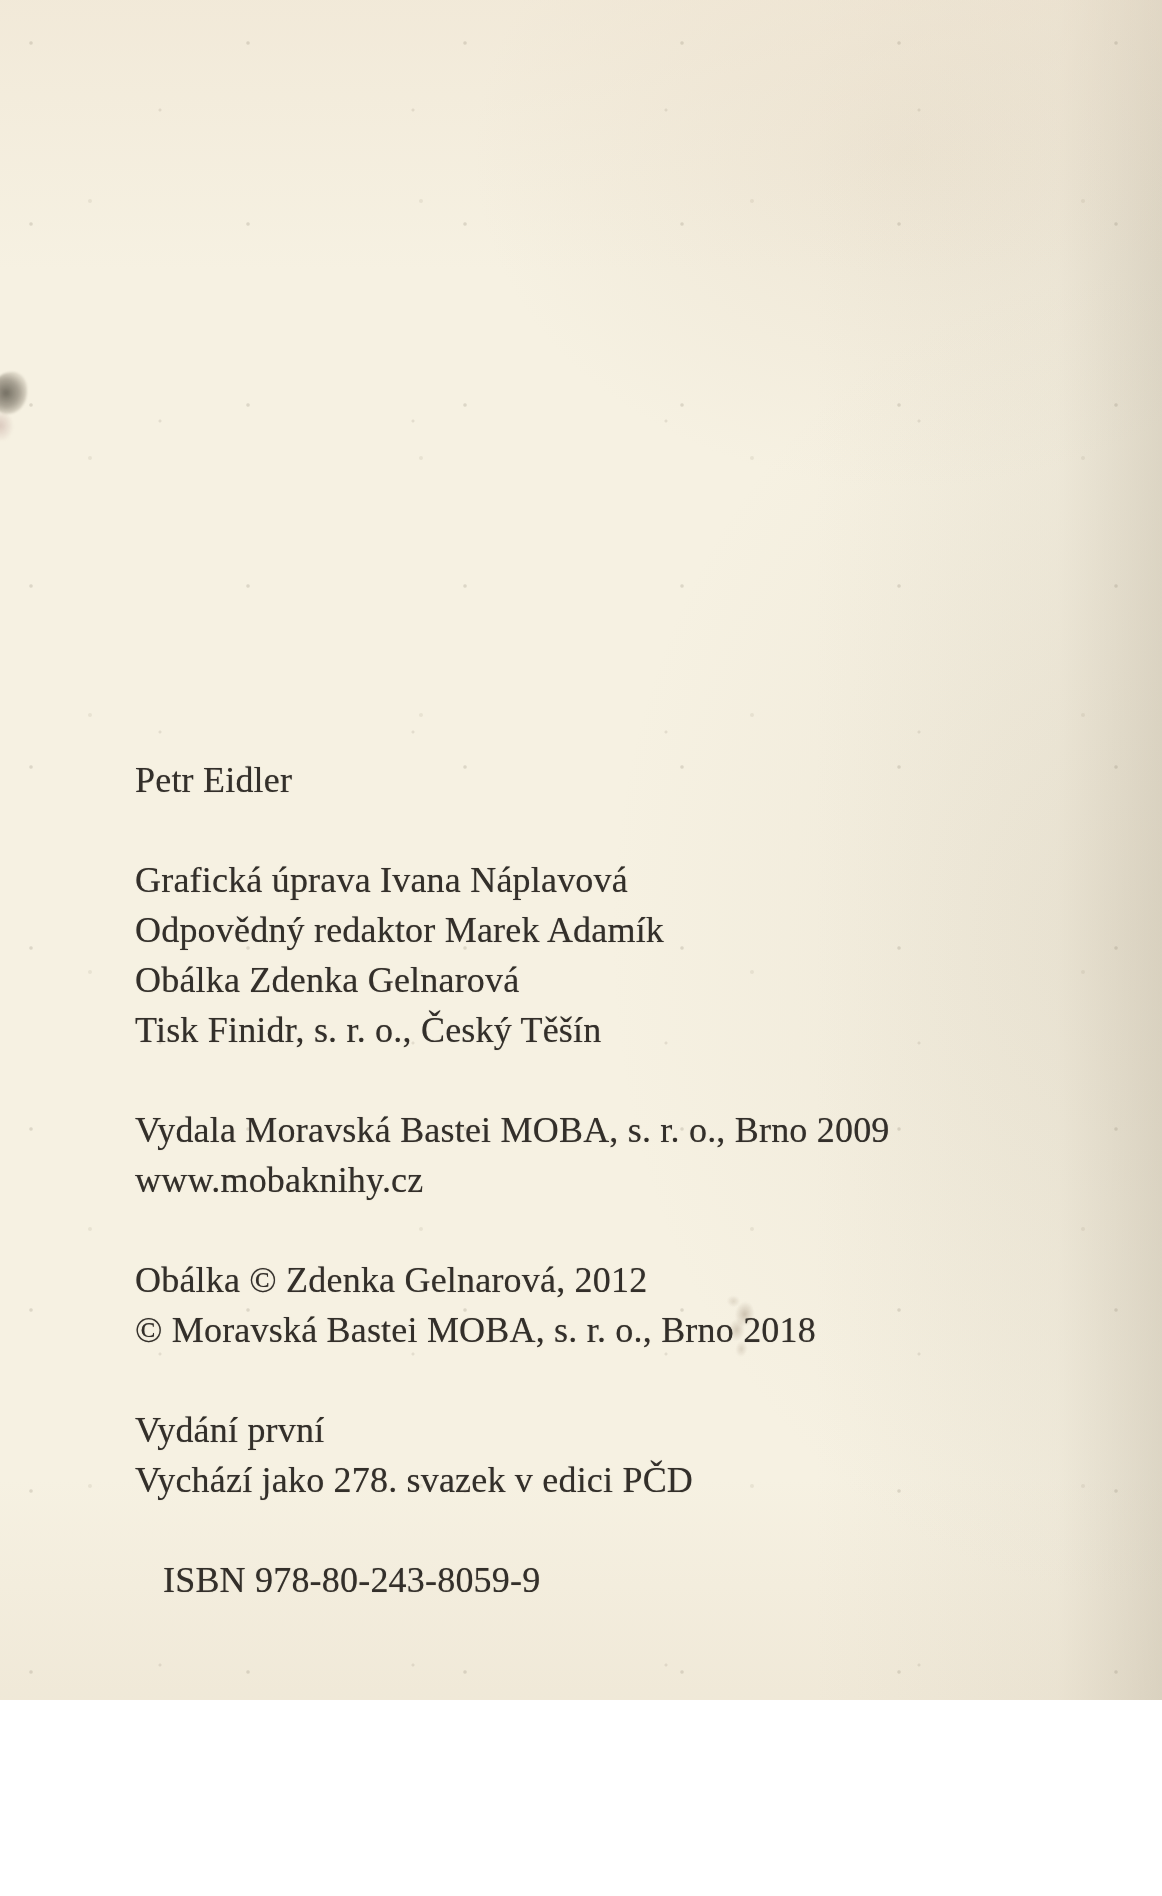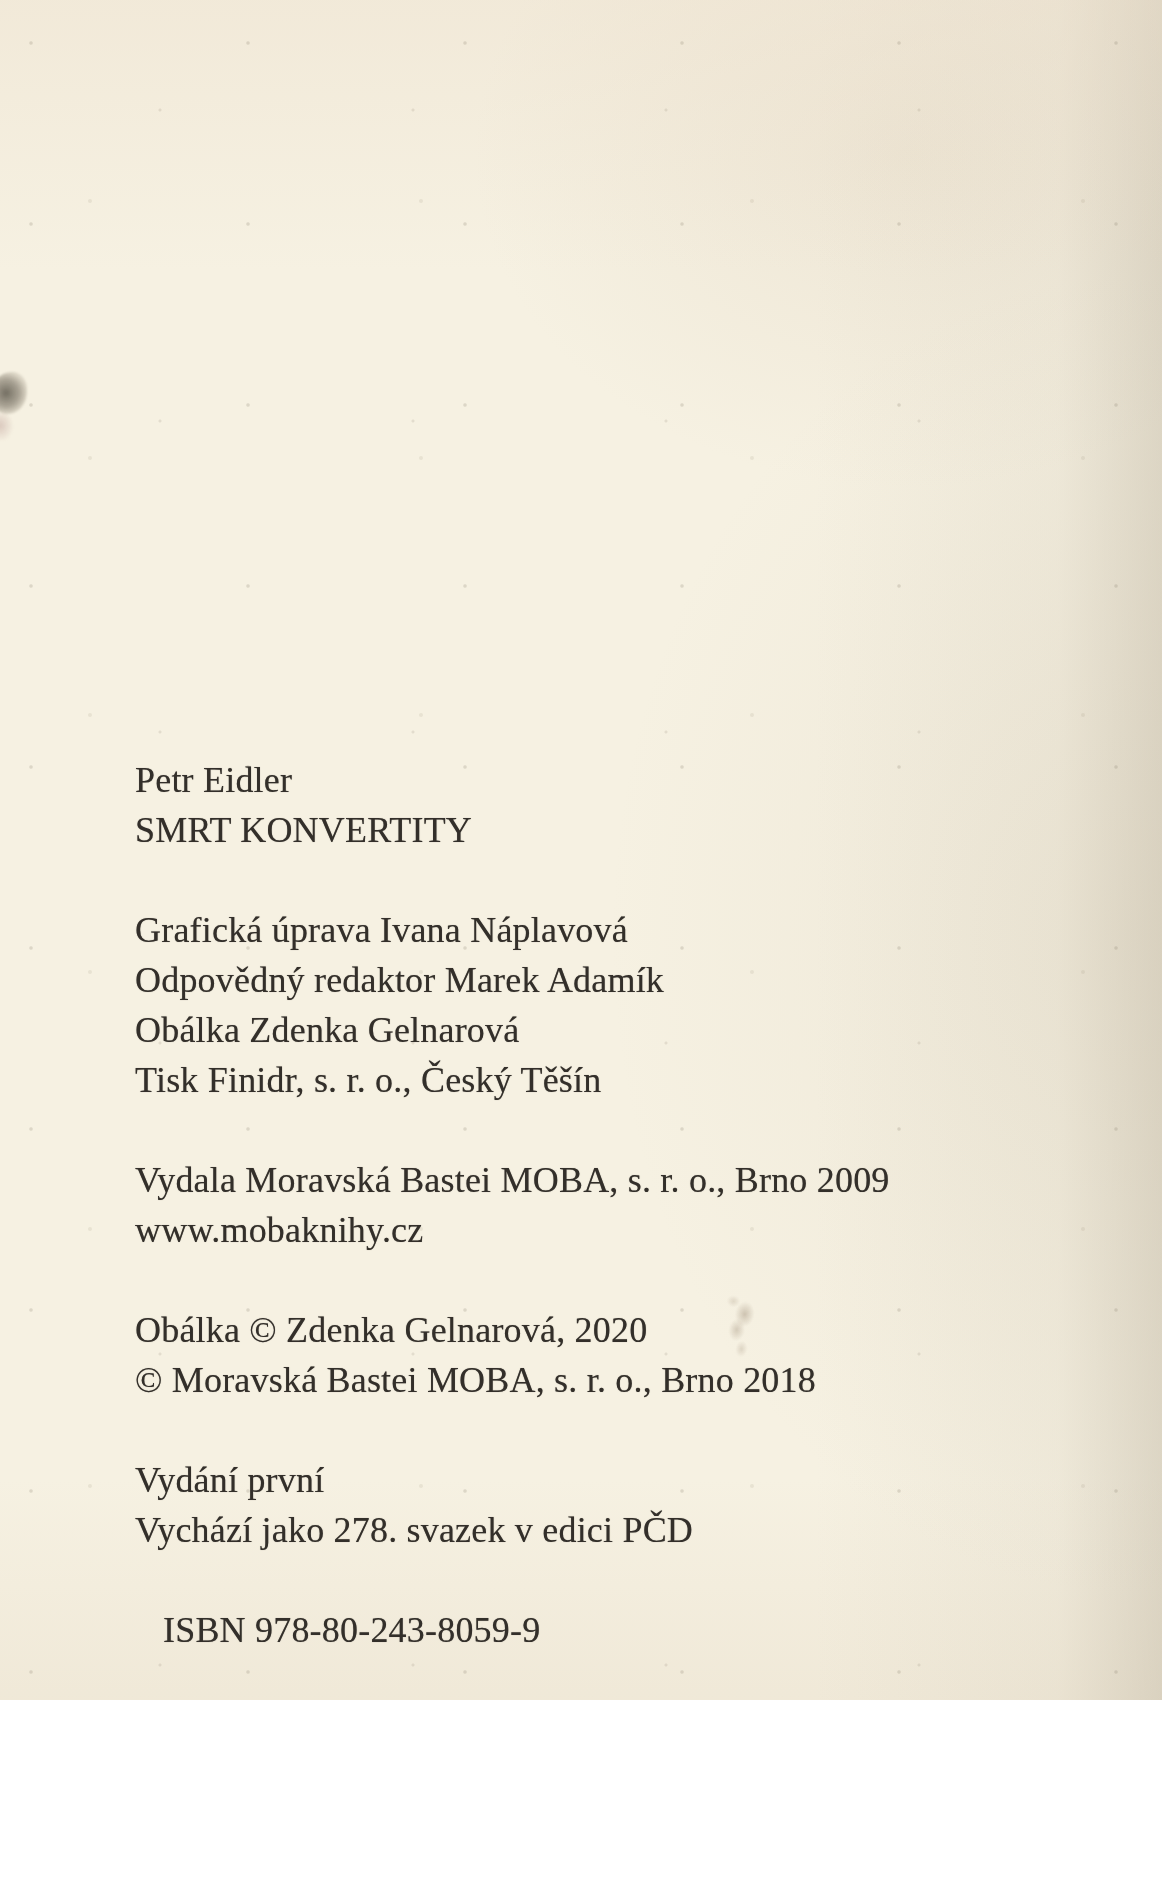--- a/index.html
+++ b/index.html
@@ -114,37 +114,36 @@
 <div class="page">
 
   <div class="smudge-left"></div>
   <div class="smudge-left-2"></div>
   <div class="paper-stain"></div>
 
   <div class="text-col">
 
     <div class="block">
       <p>Petr Eidler</p>
-      <p>SMRT KONVERTITY</p>
     </div>
 
     <div class="block">
       <p>Grafická úprava Ivana Náplavová</p>
       <p>Odpovědný redaktor Marek Adamík</p>
       <p>Obálka Zdenka Gelnarová</p>
       <p>Tisk Finidr, s. r. o., Český Těšín</p>
     </div>
 
     <div class="block">
       <p>Vydala Moravská Bastei MOBA, s. r. o., Brno 2009</p>
       <p>www.mobaknihy.cz</p>
     </div>
 
     <div class="block">
-      <p>Obálka © Zdenka Gelnarová, 2020</p>
+      <p>Obálka © Zdenka Gelnarová, 2012</p>
       <p>© Moravská Bastei MOBA, s. r. o., Brno 2018</p>
     </div>
 
     <div class="block">
       <p>Vydání první</p>
       <p>Vychází jako 278. svazek v edici PČD</p>
     </div>
 
     <div class="block isbn-block">
       <p>ISBN 978-80-243-8059-9</p>

